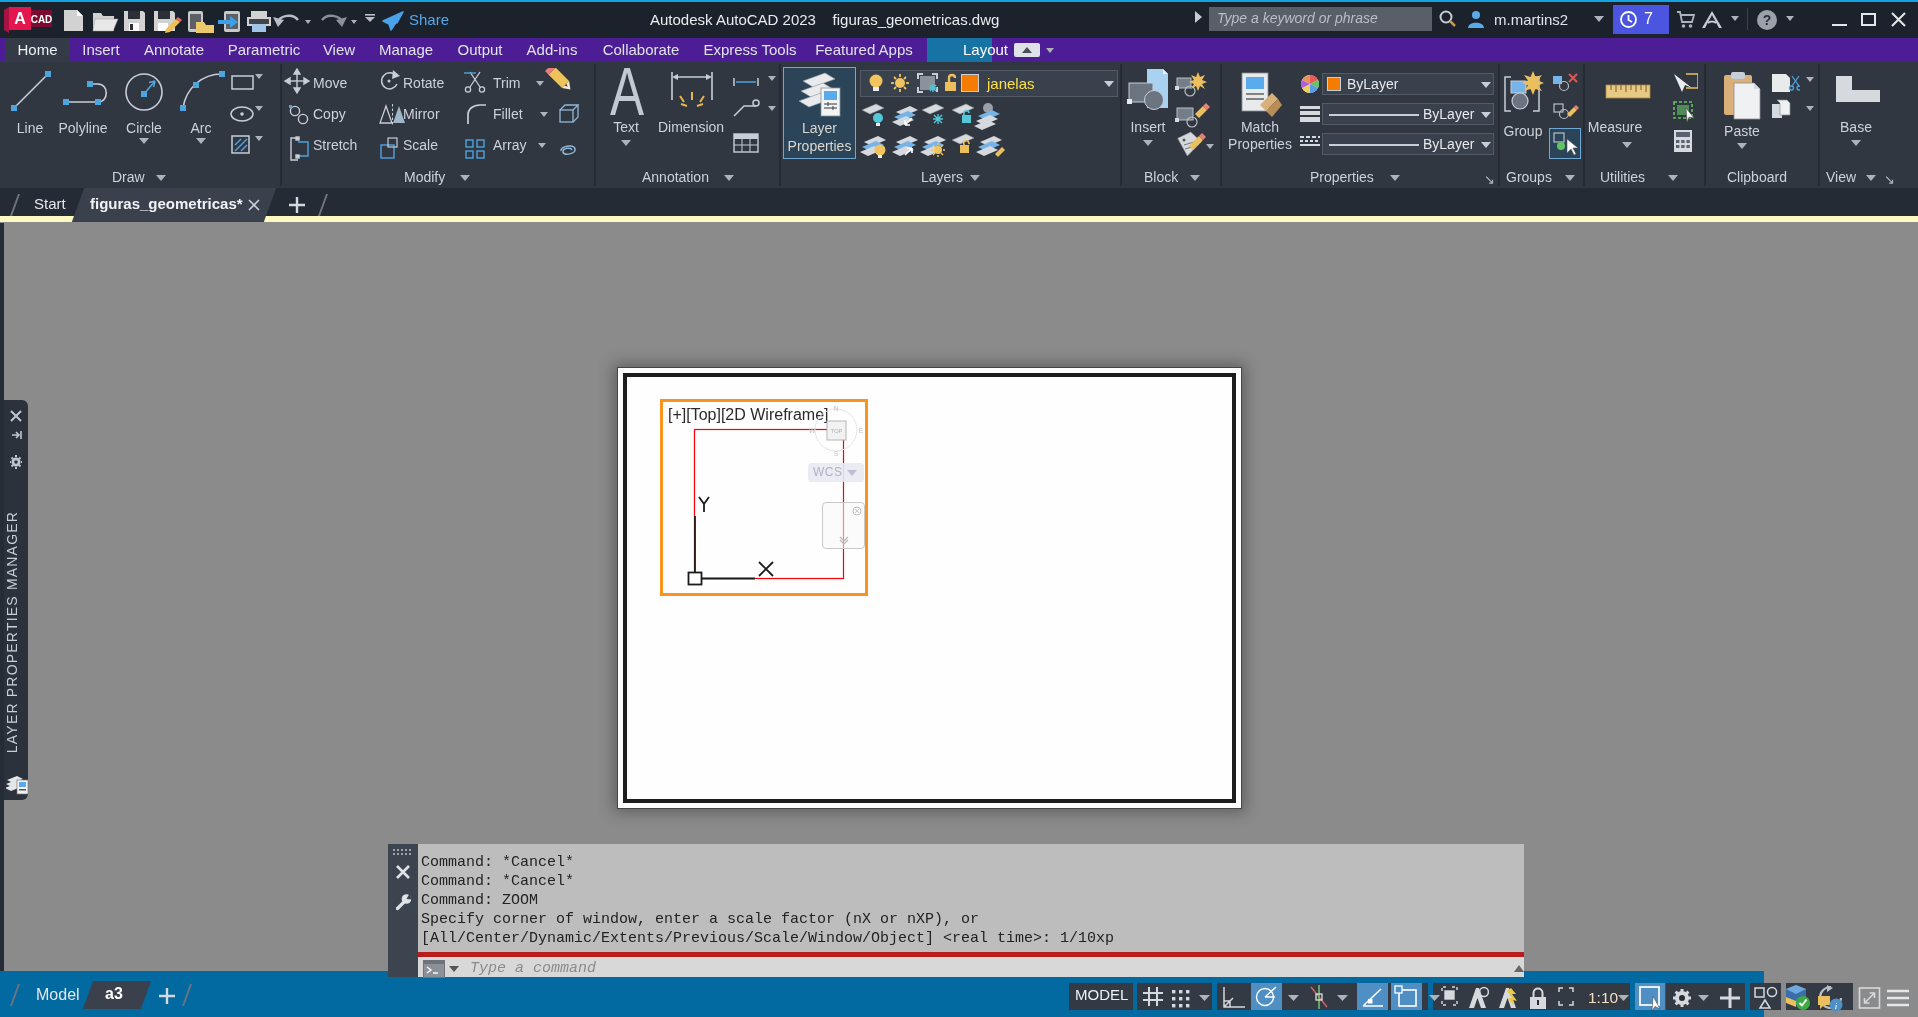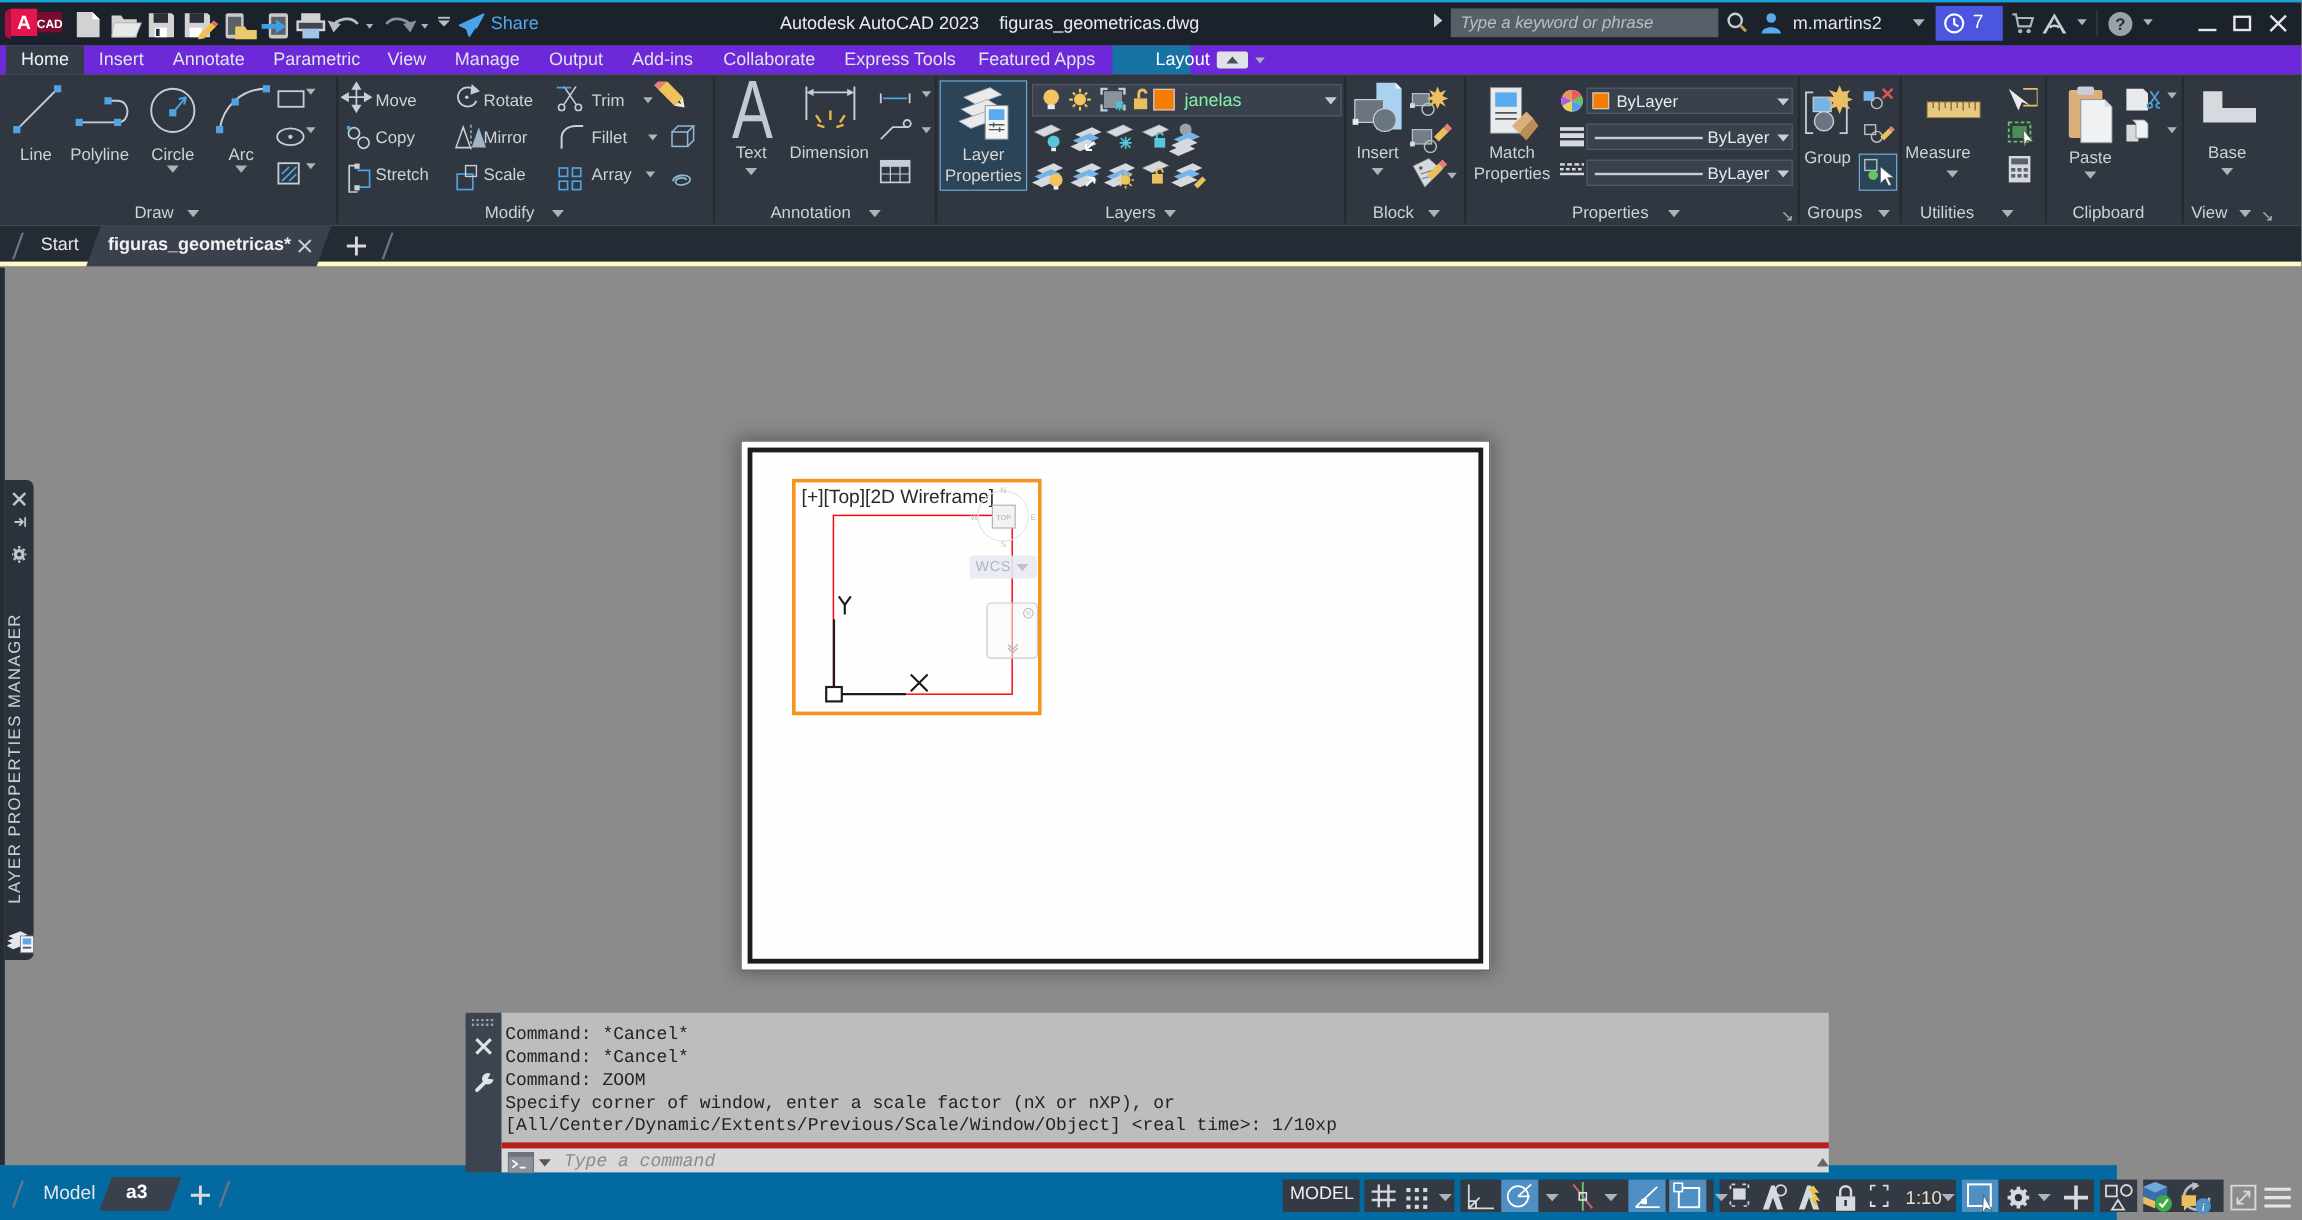--- a/index.html
+++ b/index.html
@@ -1,23 +1,23 @@
 <!DOCTYPE html>
 <html><head>
 <meta charset="utf-8">
 <style>
 * { margin:0; padding:0; box-sizing:border-box; }
 html,body { width:1918px; height:1017px; overflow:hidden; background:#8b8b8b; }
 body { font-family:"Liberation Sans", sans-serif; position:relative; }
 .abs { position:absolute; }
 #topline { left:0; top:0; width:1918px; height:2px; background:#12a3e0; }
 #titlebar { left:0; top:2px; width:1918px; height:36px; background:#1c222b; }
-#tabrow { left:0; top:38px; width:1918px; height:24px; background:#6d28d9; }
+#tabrow { left:0; top:38px; width:1918px; height:24px; background:#4c1d95; }
 #ribbon { left:0; top:62px; width:1918px; height:126px; background:#313741; }
-#filetabs { left:0; top:188px; width:1918px; height:34px; background:#252b34; border-bottom:4px solid #fef9c3; }
+#filetabs { left:0; top:188px; width:1918px; height:34px; background:#252b34; border-bottom:6px solid #fef9c3; }
 #canvas { left:0; top:223px; width:1918px; height:748px; background:#8b8b8b; }
 #statusbar { left:0; top:971px; width:1764px; height:46px; background:#0369a1; }
 .tab { position:absolute; top:0; height:24px; line-height:24px; color:#dfe3e8; font-size:15px; text-align:center; }
 .rlabel { position:absolute; color:#cdd2d9; font-size:14px; white-space:nowrap; }
 .sep { position:absolute; top:2px; width:2px; height:122px; background:#262b33; }
 svg { display:block; }
 </style>
 </head>
 <body>
 <div class="abs" id="topline"></div>
@@ -353,21 +353,21 @@
       <g stroke="#c8ced8" stroke-width="2" fill="none">
           <path d="M51 6 L51 1 L56 1 M65 1 L70 1 L70 6 M70 14 L70 19 M51 14 L51 19 L56 19"></path>
         </g>
       <g stroke="#4fc4d4" stroke-width="1.4">
           <path d="M66 11 L66 19 M62 15 L70 15 M63 12 L69 18 M69 12 L63 18"></path>
         </g>
       <path d="M82 9 L82 5 C82 1 88 1 88 5" fill="none" stroke="#ecbf5e" stroke-width="2.4"></path>
       <rect x="78" y="9" width="11" height="9" fill="#ecbf5e"></rect>
     </svg>
     <div class="abs" style="left:100px; top:3px; width:18px; height:18px; background:#f57c00; border:1px solid #c8ced8;"></div>
-    <div class="abs" style="left:126px; top:4px; color:#86efac; font-size:15px;">janelas</div>
+    <div class="abs" style="left:126px; top:4px; color:#fde047; font-size:15px;">janelas</div>
     <div class="abs" style="left:243px; top:10px; width:0; height:0; border-left:5px solid transparent; border-right:5px solid transparent; border-top:6px solid #c8ced8;"></div>
   </div>
   <svg class="abs" style="left:860px; top:40px;" width="150" height="58" viewBox="0 0 150 58">
     <defs>
       <g id="sheet">
           <path d="M0 8 L14 2 L22 6 L8 12 Z" fill="#d6d9dd" stroke="#8a9098" stroke-width="0.5"></path>
         </g>
       <g id="stack3">
         <path d="M2 10 L16 4 L24 8 L10 14 Z" fill="#d6d9dd"></path>
         <path d="M0 15 L14 9 L22 13 L8 19 Z" fill="#74b4e8"></path>

